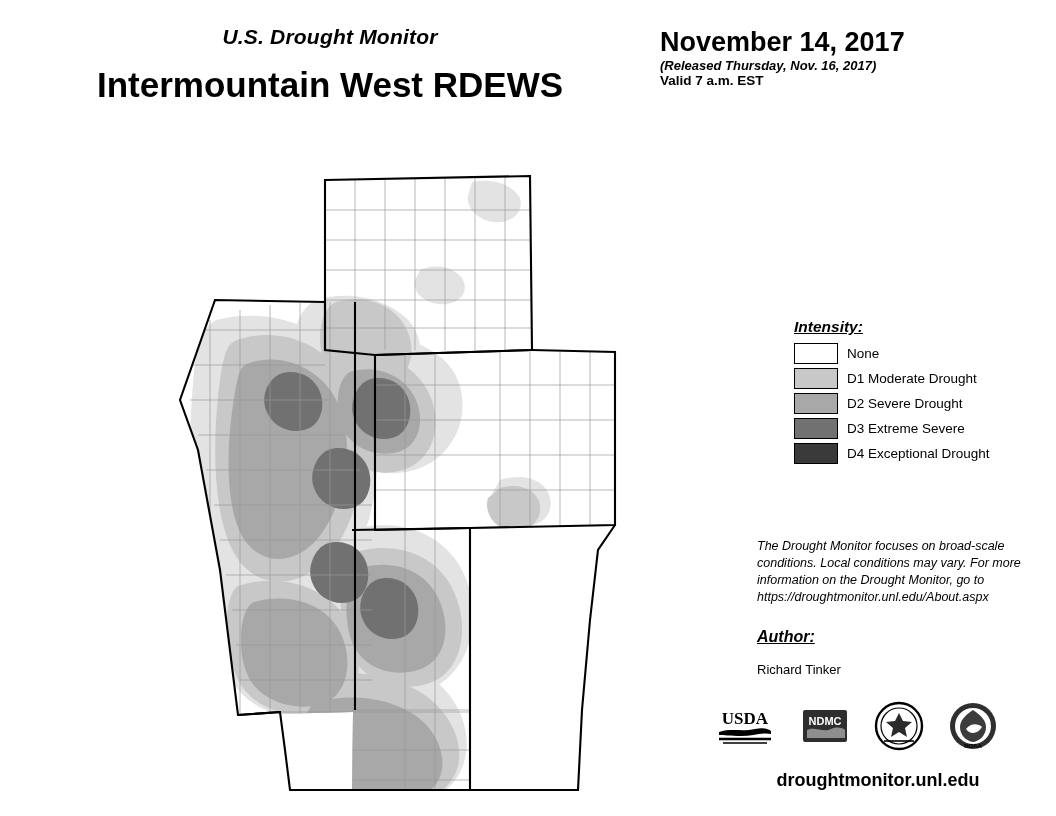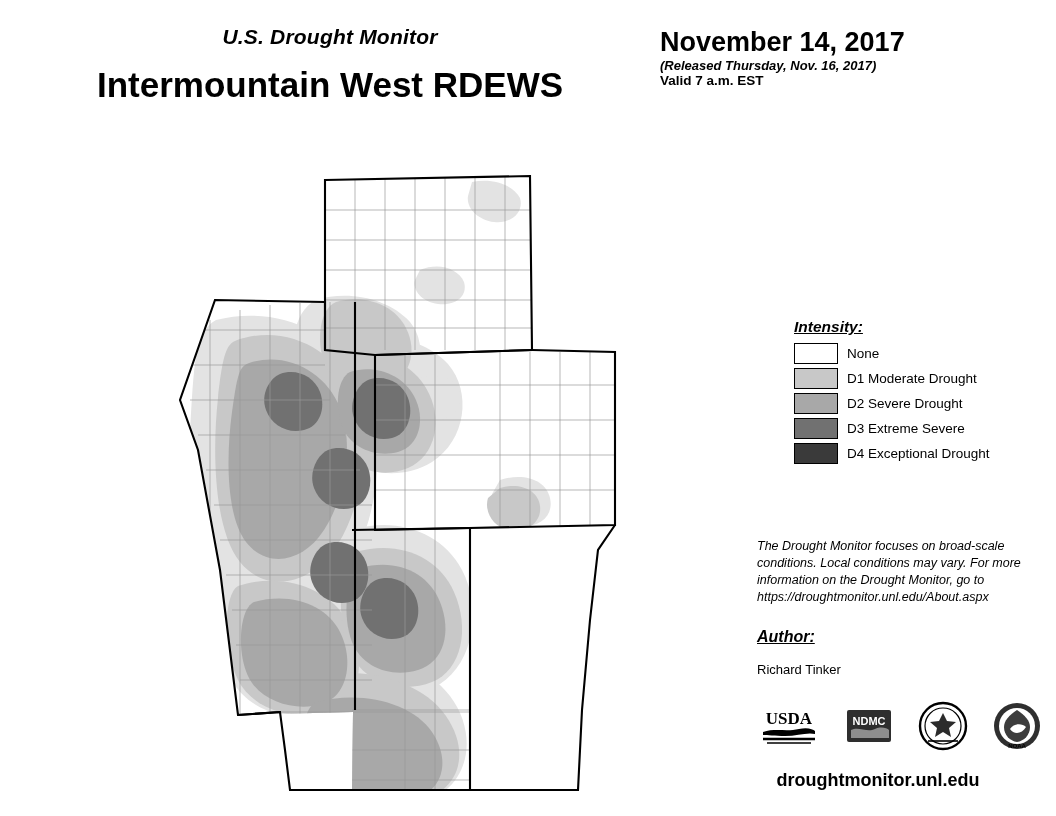--- a/index.html
+++ b/index.html
@@ -129,21 +129,21 @@
     margin-bottom: 15px;
   }
   .author-line {
     font-size: 13px;
     line-height: 1.45;
   }
 
   
   #logos {
     position: absolute;
-    left: 757px;
+    left: 713px;
     top: 702px;
     width: 285px;
     height: 52px;
     display: flex;
     align-items: center;
     justify-content: space-between;
   }
   .logo { flex: 0 0 auto; }
 
   

